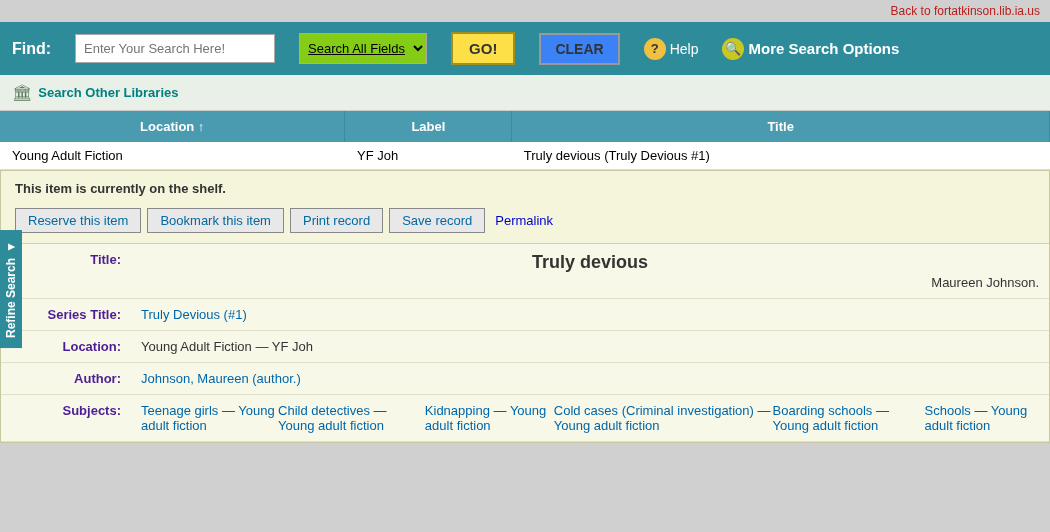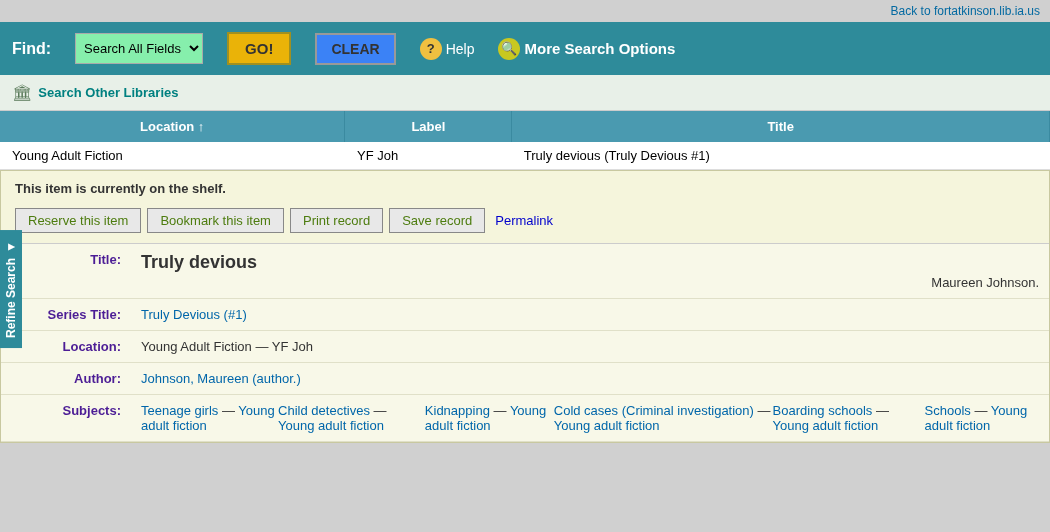--- a/index.html
+++ b/index.html
@@ -4,21 +4,21 @@
   <style>
     * { margin: 0; padding: 0; box-sizing: border-box; }
     body { font-family: Arial, sans-serif; font-size: 13px; background: #d0d0d0; width: 1050px; }
 
     #top-bar {
       background: #d0d0d0;
       text-align: right;
       padding: 4px 10px;
       font-size: 12px;
     }
-    #top-bar a { color: #0369a1; text-decoration: none; }
+    #top-bar a { color: #b91c1c; text-decoration: none; }
 
     #search-bar {
       background: #2e8b9a;
       padding: 10px 12px;
       display: flex;
       align-items: center;
       gap: 24px;
     }
     #search-bar .find-label {
       color: white;
@@ -29,24 +29,25 @@
       width: 200px;
       padding: 6px 8px;
       font-size: 13px;
       border: 1px solid #aaa;
       background: white;
     }
     #field-select {
       padding: 6px 4px;
       font-size: 13px;
       border: 1px solid #aaa;
-      background: #86efac;
+      background: #84cc16;
+      text-decoration: underline;
     }
     .go-btn {
-      background: #eab308;
+      background: #fde047;
       border: 2px solid #a09020;
       padding: 6px 16px;
       font-size: 15px;
       font-weight: bold;
       color: #333;
       cursor: pointer;
     }
     .clear-btn {
       background: #3b82f6;
       border: 2px solid #999;
@@ -157,21 +158,21 @@
       display: flex;
       gap: 6px;
       flex-wrap: wrap;
     }
     .action-btn {
       padding: 4px 12px;
       border: 1px solid #888;
       background: #e8e8e8;
       cursor: pointer;
       font-size: 13px;
-      color: #4d7c0f;
+      color: #0369a1;
     }
     .permalink-link {
       color: #0000cc;
       text-decoration: none;
       font-size: 13px;
       padding: 4px 4px;
       align-self: center;
     }
 
     #record-detail {
@@ -197,20 +198,21 @@
       vertical-align: top;
     }
     #record-detail td.value a {
       color: #0066aa;
       text-decoration: none;
     }
     .title-main {
       font-size: 18px;
       font-weight: bold;
       color: #333;
+      text-align: center;
     }
     .title-sub {
       font-size: 13px;
       color: #333;
       margin-top: 2px;
       text-align: right;
     }
 
     #refine-search {
       position: fixed;
@@ -241,20 +243,21 @@
   </style>
 </head>
 <body>
 
 <div id="top-bar">
   <a>Back to fortatkinson.lib.ia.us</a>
 </div>
 
 <div id="search-bar">
   <span class="find-label">Find:</span>
+  <input type="text" id="search-input" class="" placeholder="Enter Your Search Here!" style="">
   <select id="field-select">
     <option>Search All Fields</option>
     <option>Title</option>
     <option>Author</option>
     <option>Subject</option>
     <option>ISBN</option>
   </select>
   <button class="go-btn">GO!</button>
   <button class="clear-btn">CLEAR</button>
   <button class="help-btn">

